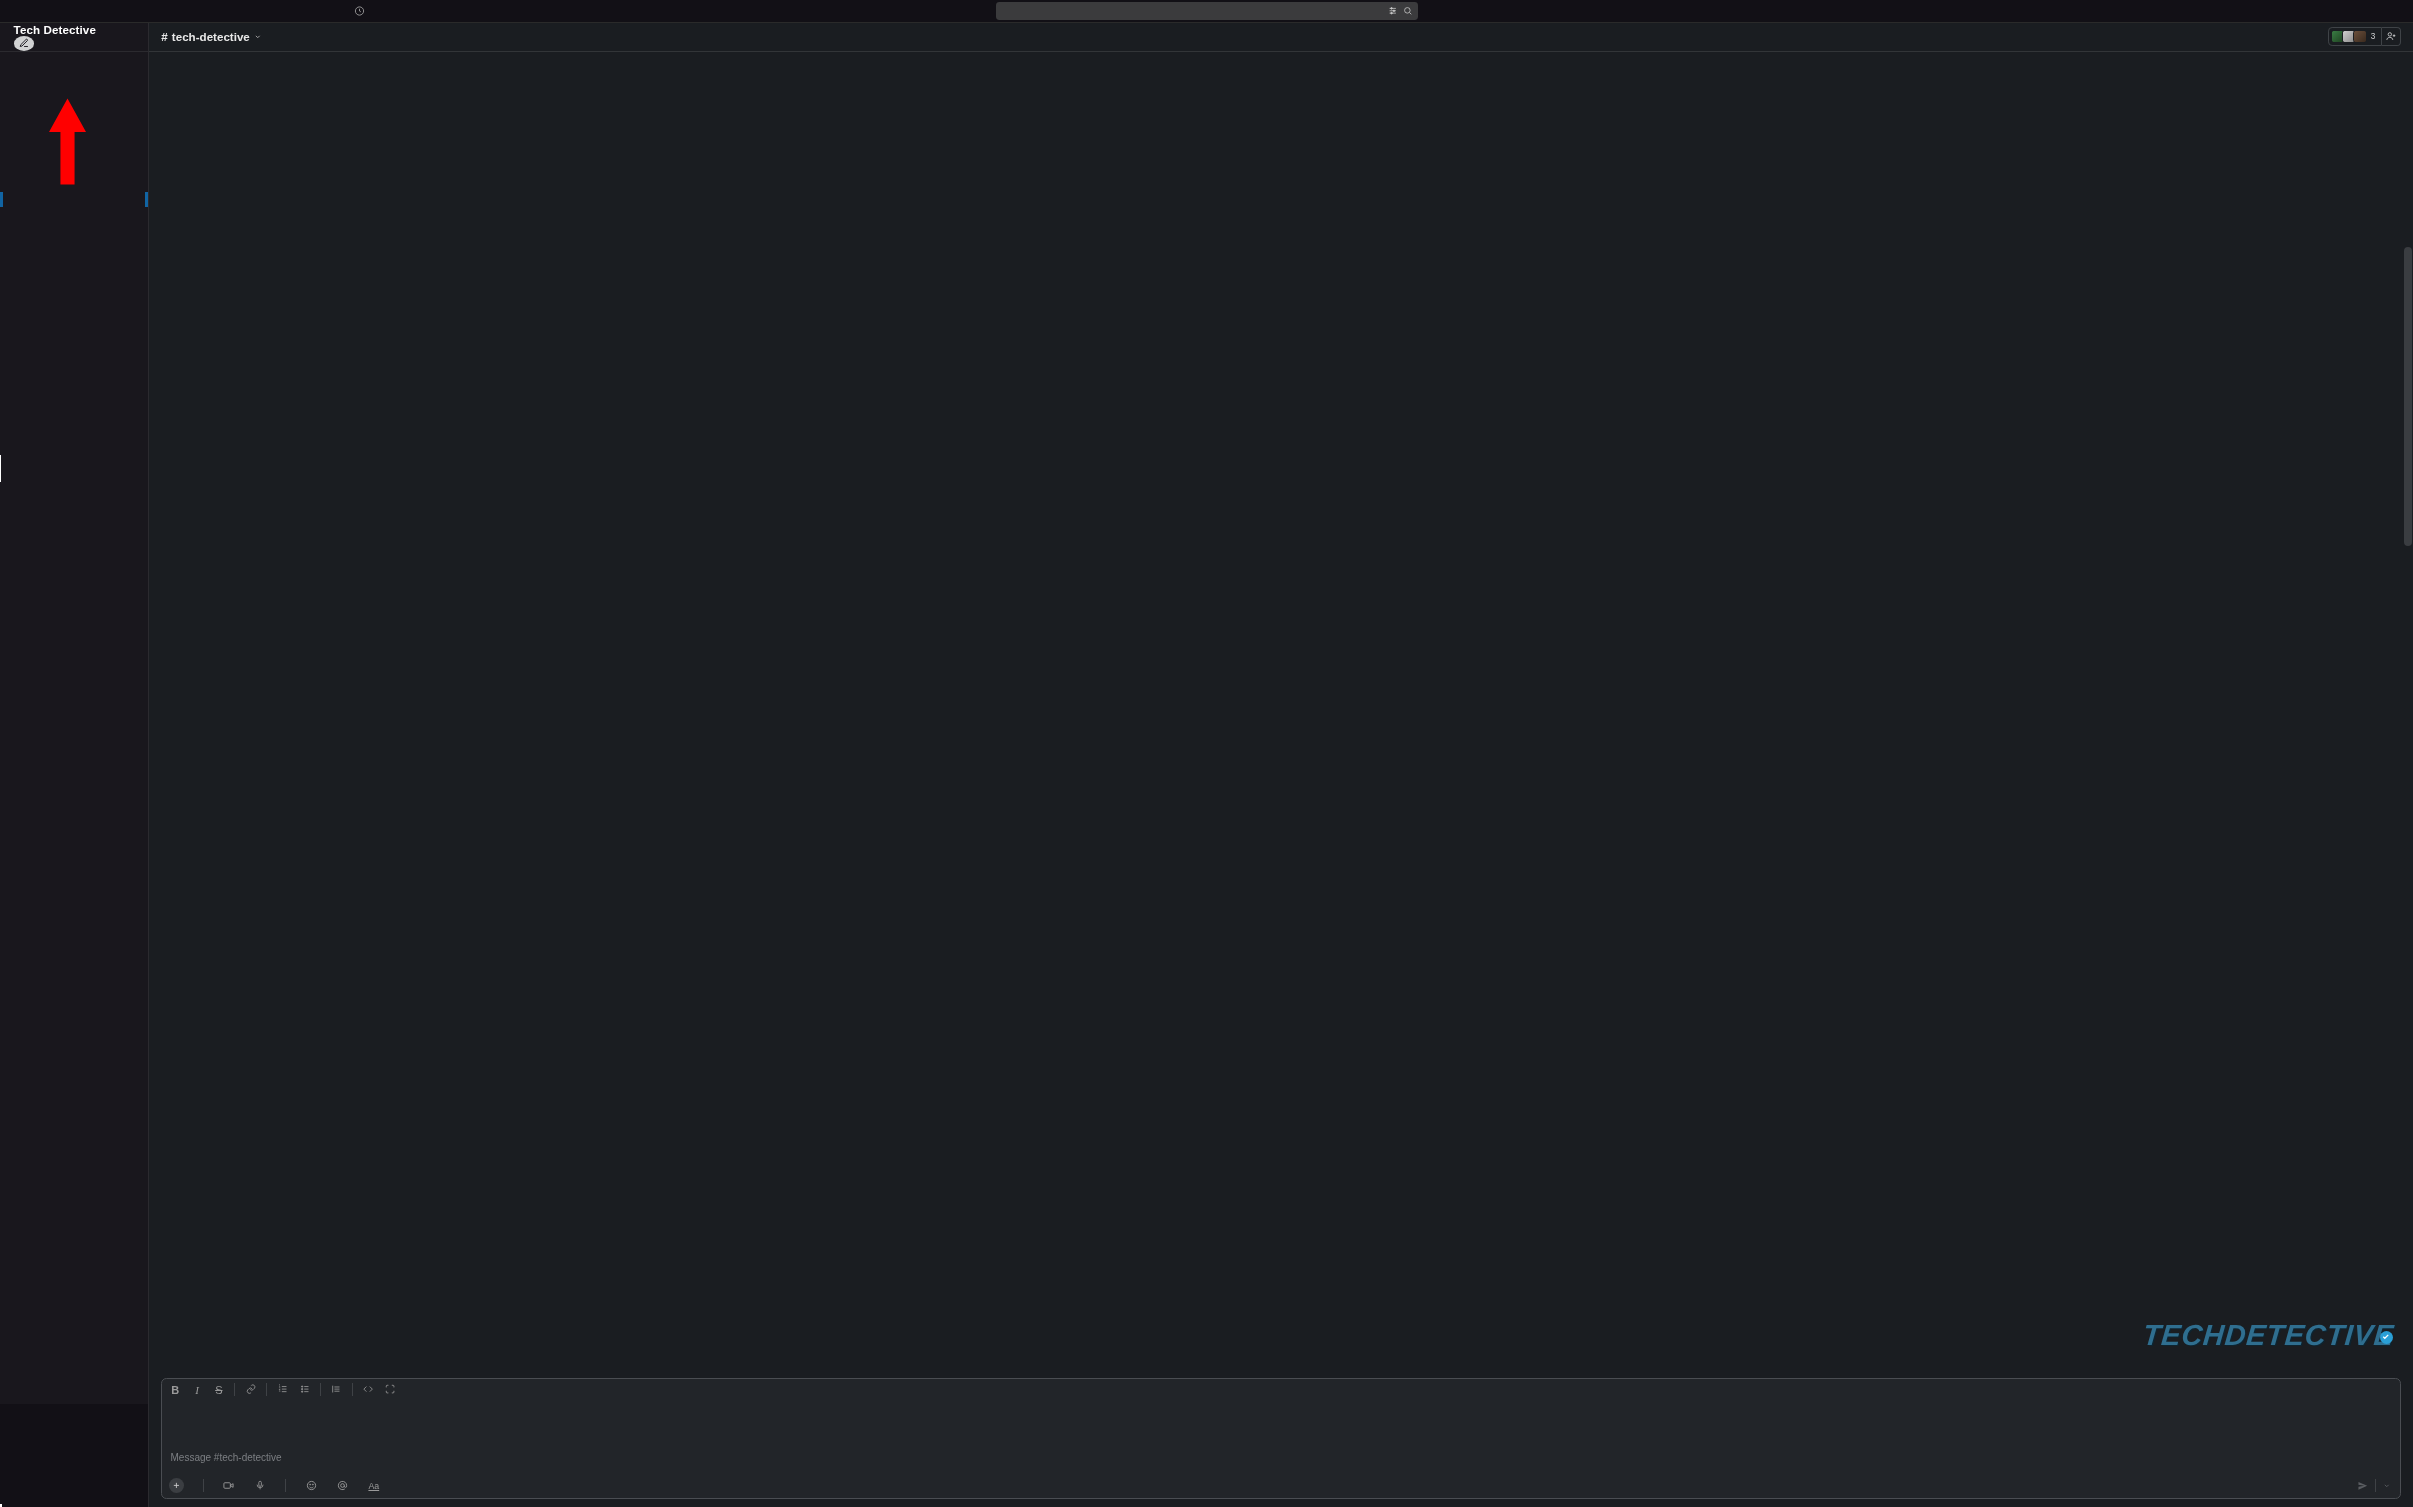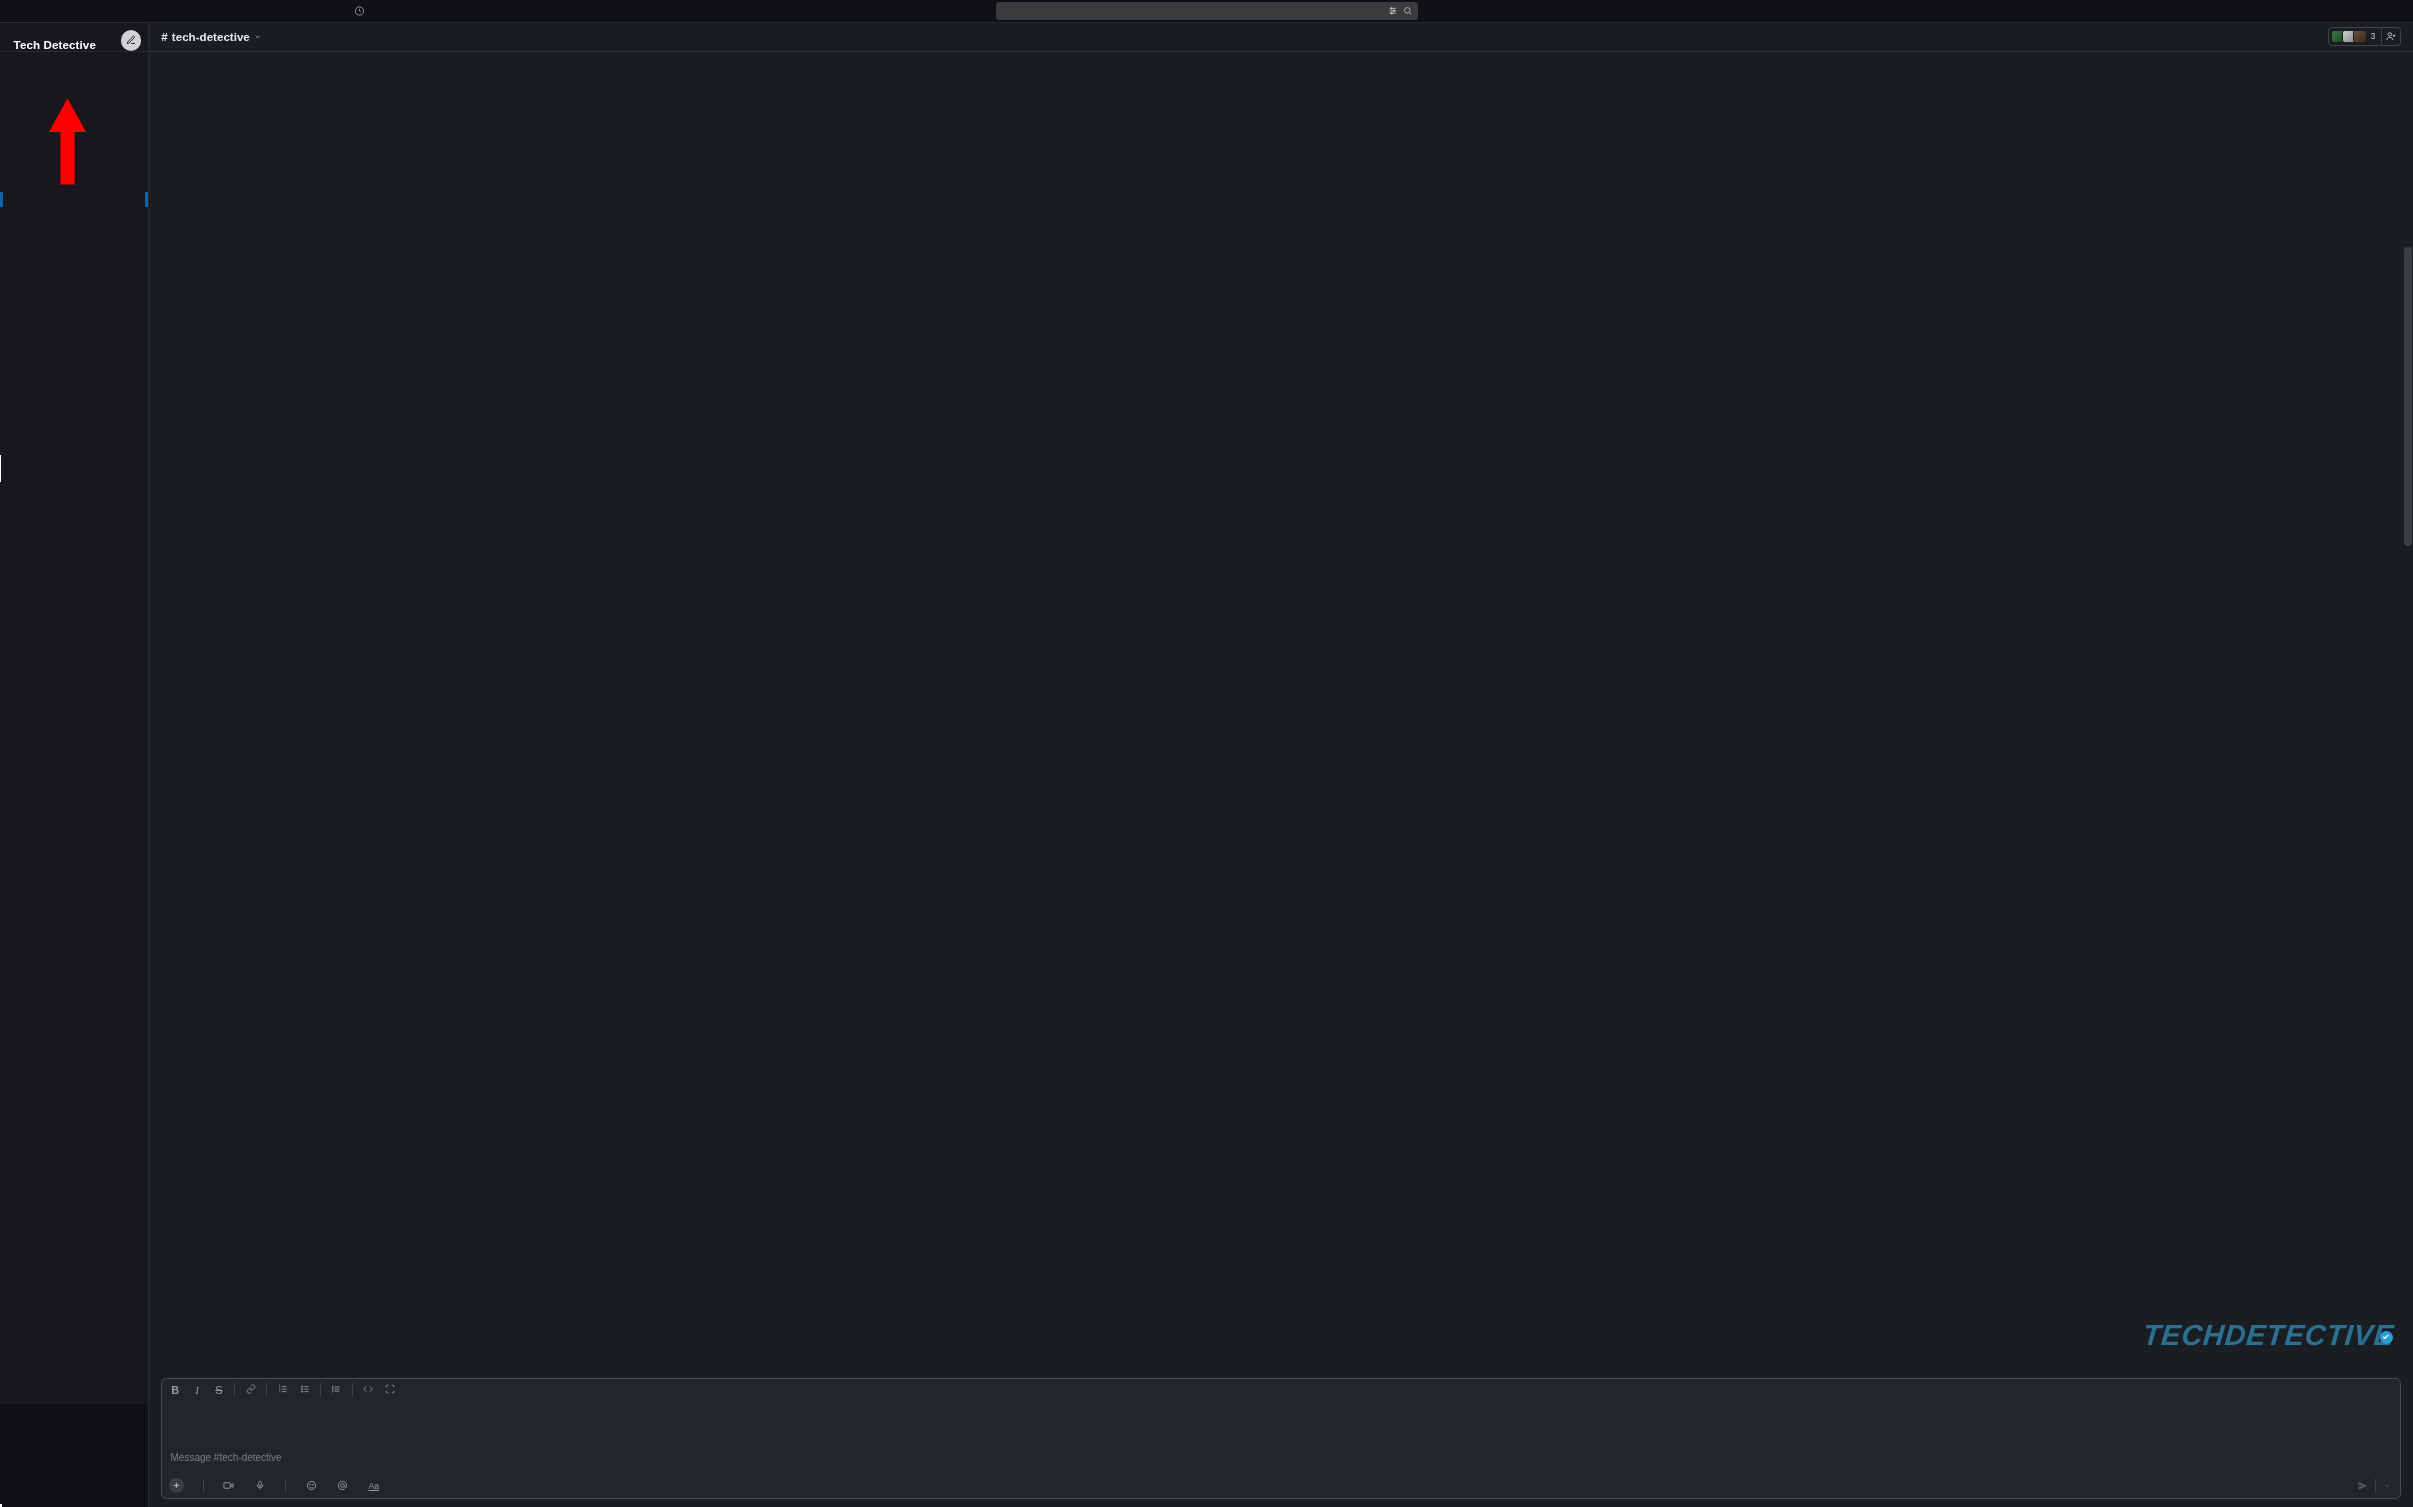--- a/index.html
+++ b/index.html
@@ -11,21 +11,21 @@
   .topbar { height: 22.5px; background: #121016; display: flex; align-items: center; justify-content: center; position: relative; border-bottom: 0.7px solid #2a2a2a; }
   .topbar-history { position: absolute; left: 354px; top: 50%; transform: translateY(-50%); color: #9a9a9a; display:flex; align-items:center; }
   .topbar-search { width: 422px; height: 17.7px; background: #3b3b3d; border-radius: 3.4px; display: flex; align-items: center; padding: 0 5.4px; justify-content: flex-end; gap: 5.4px; }
   .topbar-search .filter-icon, .topbar-search .search-icon { color: #c8c8c8; display:flex; align-items:center; }
   .topbar-search input { flex: 1; background: transparent; border: none; outline: none; color: #ddd; font-size: 8.8px; }
 
   
   .body { flex: 1; display: flex; min-height: 0; }
 
   .sidebar { width: 149px; background: #19171d; display: flex; flex-direction: column; border-right: 0.7px solid #2b2a2f; position: relative; }
-  .sidebar-header { height: 29px; display: flex; align-items: flex-end; padding: 0 6.8px 0 13.6px; justify-content: space-between; border-bottom: 0.7px solid #2b2a2f; }
+  .sidebar-header { height: 29px; display: flex; align-items: flex-start; padding: 0 6.8px 0 13.6px; justify-content: space-between; border-bottom: 0.7px solid #2b2a2f; flex-direction: column; }
   .workspace-name { color: #fff; font-weight: 800; font-size: 11.6px; letter-spacing: 0.1px;}
   .compose-btn { width: 20.4px; height: 20.4px; border-radius: 50%; background: #d1d2d3; color: #19171d; display: flex; align-items: center; justify-content: center; }
 
   .sidebar-body { flex: 1; position: relative; overflow: hidden; }
   .sidebar-selected-marker-left { position: absolute; left: 0; top: 140px; width: 3.4px; height: 15.7px; background: #1164A3; }
   .sidebar-selected-marker-right { position: absolute; right: 0; top: 140px; width: 3.4px; height: 15.7px; background: #1164A3; }
   .sidebar-active-block-left { position: absolute; left: 0; top: 403px; width: 1.4px; height: 27px; background: #fff; }
 
   .sidebar-bottom-dark { position: absolute; left: 0; right: 0; bottom: 0; height: 103px; background: #121016; }
   .sidebar-tiny-bar { position: absolute; left: 0; bottom: 0; width: 2px; height: 2.7px; background: #fff; }

